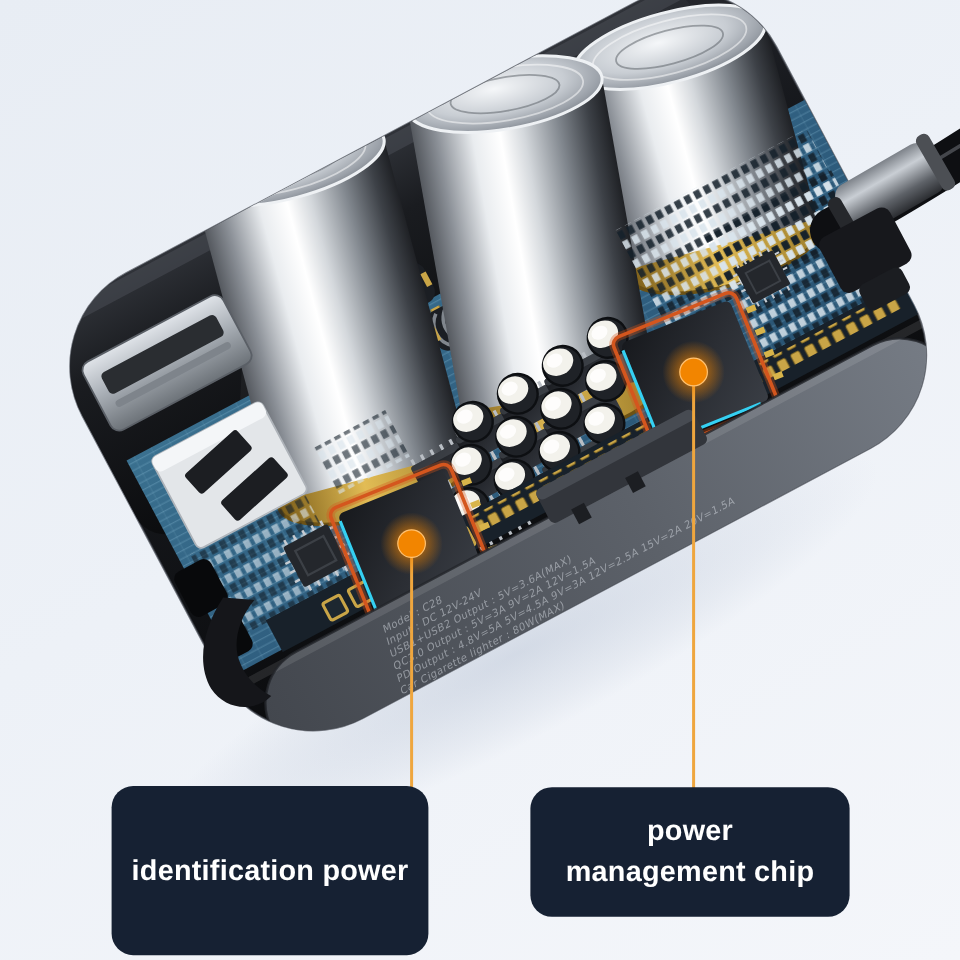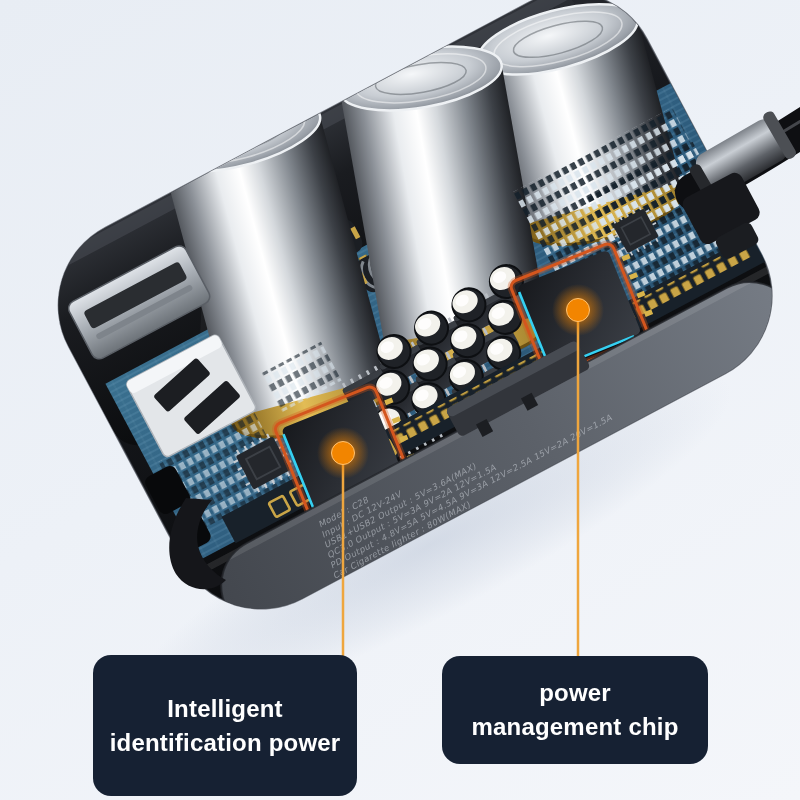--- a/index.html
+++ b/index.html
@@ -329,21 +329,20 @@
     <circle cx="343" cy="453" r="26" fill="url(#glowGrad)"></circle>
     <circle class="glow-core" cx="343" cy="453" r="11.5"></circle>
   </g>
   <g>
     <circle cx="578" cy="310" r="26" fill="url(#glowGrad)"></circle>
     <circle class="glow-core" cx="578" cy="310" r="11.5"></circle>
   </g>
 </svg>
 
 <div class="callout callout-1">
-  <span>Intelligent</span>
   <span>identification power</span>
 </div>
 <div class="callout callout-2">
   <span>power</span>
   <span>management chip</span>
 </div>
 
 </div>
 
 </body></html>

